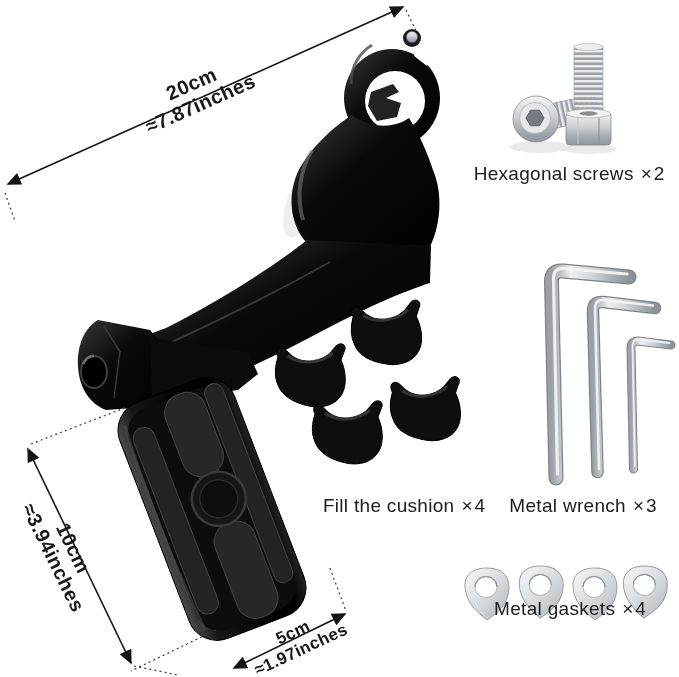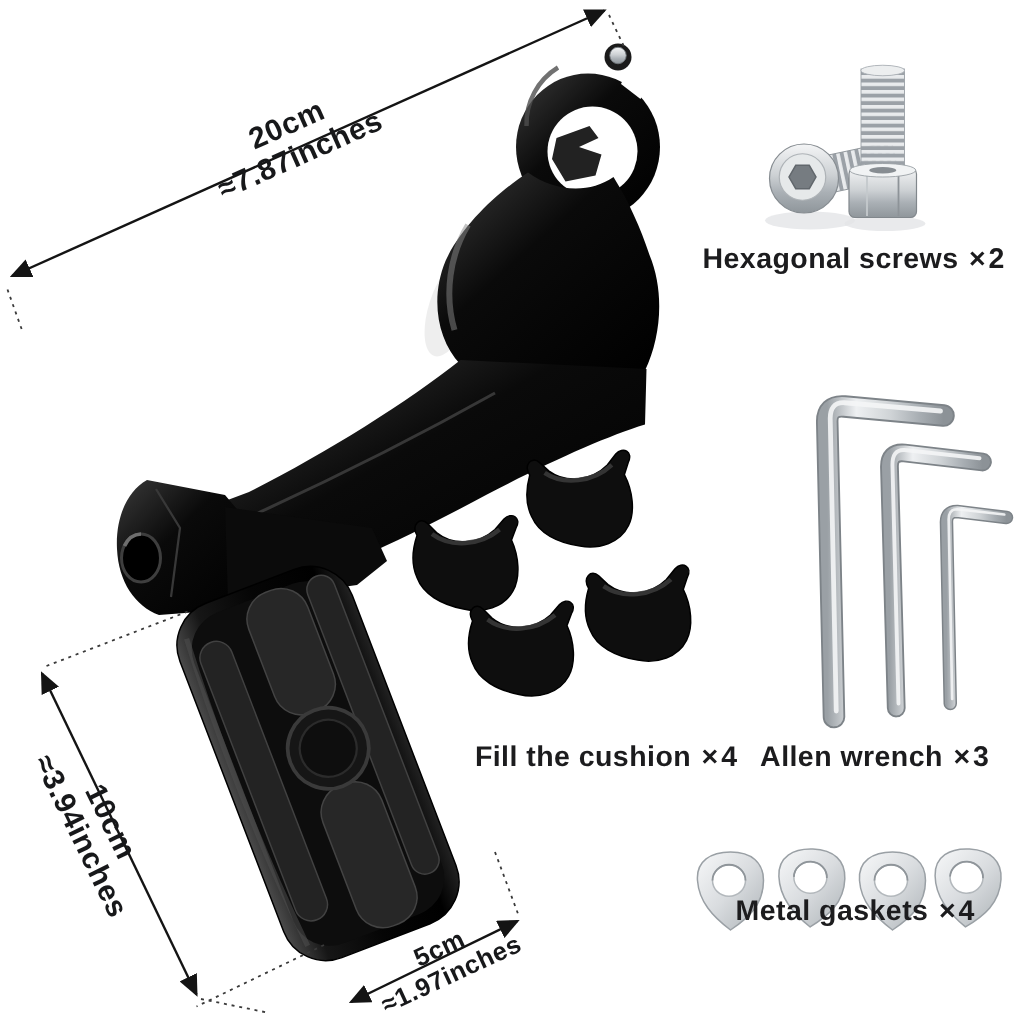--- a/index.html
+++ b/index.html
@@ -1,20 +1,20 @@
 <!DOCTYPE html>
 <html><head>
 <meta charset="utf-8">
 <style>
   html,body{margin:0;padding:0;background:#fff;}
   .stage{position:relative;width:679px;height:677px;background:#fff;overflow:hidden;
          font-family:"Liberation Sans","DejaVu Sans",sans-serif;}
   .stage svg{position:absolute;left:0;top:0;}
   .plabel{position:absolute;transform:translate(-50%,-50%);display:flex;align-items:baseline;gap:7px;
-          font-weight:700;font-size:19px;line-height:1;color:#1c1c1e;letter-spacing:.3px;white-space:nowrap;}
+          font-weight:400;font-size:19px;line-height:1;color:#1c1c1e;letter-spacing:.3px;white-space:nowrap;}
   .plabel .cnt{letter-spacing:2px;}
   .dim{position:absolute;text-align:center;font-weight:700;font-size:20px;line-height:1.12;
        color:#17181a;white-space:nowrap;letter-spacing:.4px;}
   .dim20{left:196px;top:94px;transform:translate(-50%,-50%) rotate(-24deg);}
   .dim10{left:63px;top:553px;transform:translate(-50%,-50%) rotate(64deg);}
   .dim5{left:297px;top:641px;transform:translate(-50%,-50%) rotate(-25deg);font-size:17px;}
 </style>
 </head>
 <body>
 
@@ -209,21 +209,21 @@
 
   <div class="plabel" style="left:570px;top:173px;">
     <span>Hexagonal screws</span>
     <span class="cnt">×2</span>
   </div>
   <div class="plabel" style="left:405px;top:505px;justify-content:center;">
     <span>Fill the cushion</span>
     <span class="cnt">×4</span>
   </div>
   <div class="plabel" style="left:584px;top:505px;">
-    <span>Allen wrench</span>
+    <span>Metal wrench</span>
     <span class="cnt">×3</span>
   </div>
   <div class="plabel" style="left:571px;top:608px;">
     <span>Metal gaskets</span>
     <span class="cnt">×4</span>
   </div>
 
 </div>
 
 </body></html>

